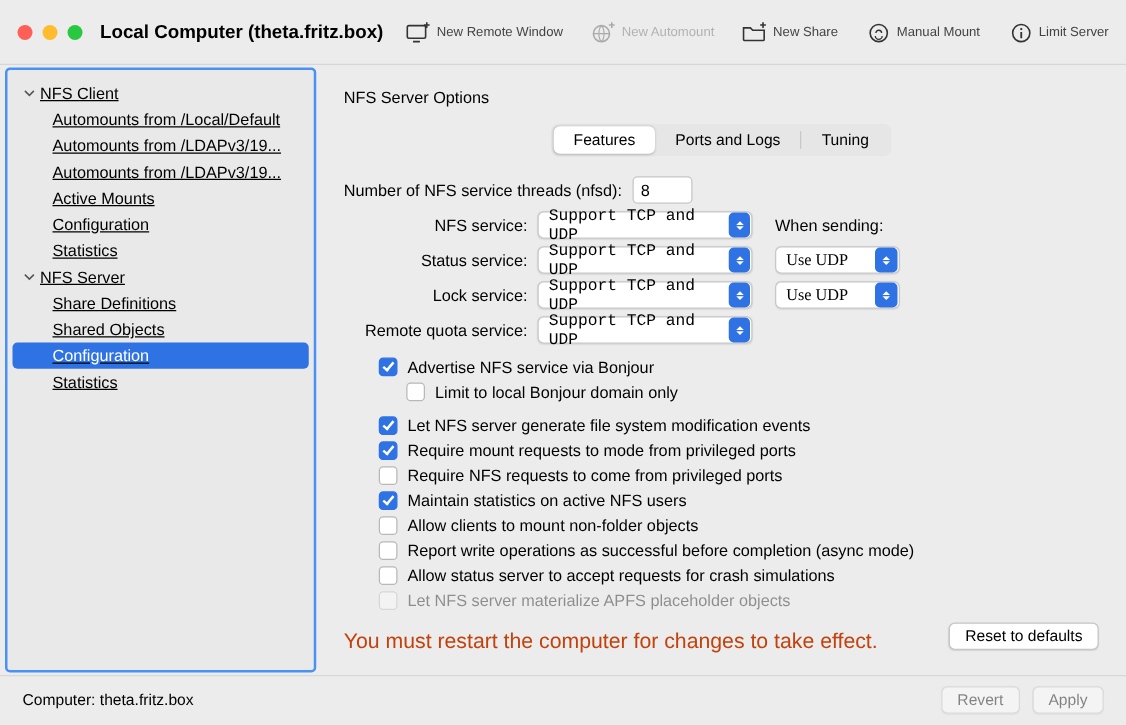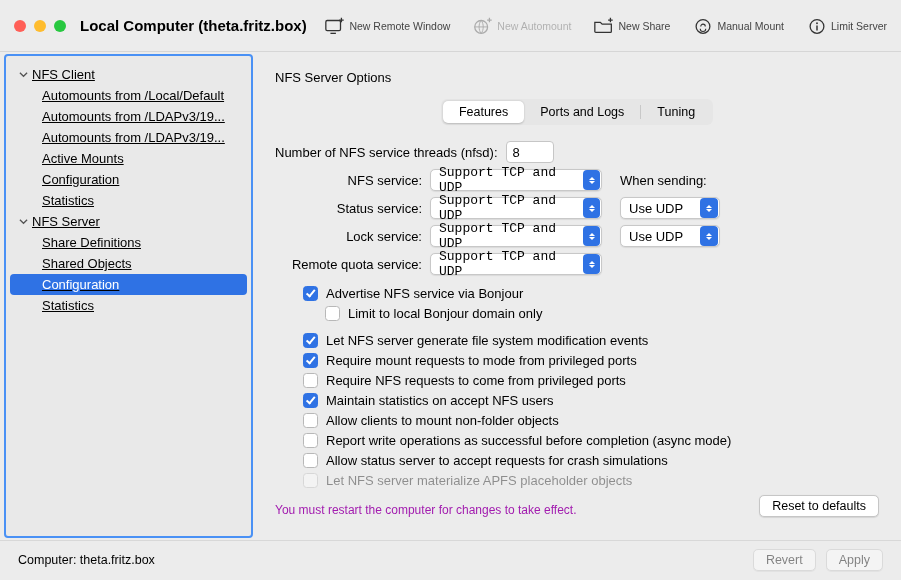--- a/index.html
+++ b/index.html
@@ -117,41 +117,41 @@
   background: #2f72e4;
   border-radius: 4px;
   margin: 1px;
   display: flex; flex-direction: column; align-items: center; justify-content: center;
   gap: 1px;
 }
 .arrow-up, .arrow-down { width: 0; height: 0; border-left: 3px solid transparent; border-right: 3px solid transparent; }
 .arrow-up { border-bottom: 3.5px solid #fff; }
 .arrow-down { border-top: 3.5px solid #fff; }
 .popup.wide { width: 172px; justify-content: space-between; font-family: Liberation Mono, monospace; }
-.popup.narrow { width: 100px; justify-content: space-between; }
+.popup.narrow { width: 100px; justify-content: space-between; font-family: Liberation Serif, serif; }
 .when-label { margin-left: 10px; font-size: 13px; }
 .check-row { display: flex; align-items: center; gap: 8px; padding: 1px 0 1px 28px; font-size: 13px; }
 .check-row.indent { padding-left: 50px; }
 .check-row.disabled { opacity: 0.4; }
 .chk {
   width: 15px; height: 15px;
   border: 0.5px solid #b8b8b8;
   border-radius: 3.5px;
   background: #fff;
   display: inline-flex; align-items: center; justify-content: center;
   flex-shrink: 0;
 }
 .chk.checked { background: #2f72e4; border-color: #2f72e4; }
 .chk.checked::after {
   content: ""; width: 3px; height: 7px;
   border: solid #fff; border-width: 0 2px 2px 0;
   transform: rotate(40deg) translate(-0.5px,-1px);
 }
 .check-group { margin-top: 10px; display: flex; flex-direction: column; gap: 3px; }
-.hint { font-size: 12px; color: #a21caf; margin-top: auto; padding-top: 8px;}
+.hint { font-size: 17px; color: #c2410c; margin-top: auto; padding-top: 8px;}
 .bottom-row { display: flex; align-items: center; padding-top: 6px; }
 .btn {
   height: 22px; padding: 0 12px;
   background: #fff; border: 0.5px solid #c6c6c6; border-radius: 5px;
   font-size: 12.5px; box-shadow: 0 0.5px 1px rgba(0,0,0,0.1);
   cursor: default; display: inline-flex; align-items: center;
 }
 .btn.disabled { opacity: 0.45; }
 .footer {
   height: 38px; display: flex; align-items: center;
@@ -348,21 +348,21 @@
       <div class="check-row">
           <span class="chk checked"></span>
           <span>Require mount requests to mode from privileged ports</span>
         </div>
       <div class="check-row">
           <span class="chk"></span>
           <span>Require NFS requests to come from privileged ports</span>
         </div>
       <div class="check-row">
           <span class="chk checked"></span>
-          <span>Maintain statistics on accept NFS users</span>
+          <span>Maintain statistics on active NFS users</span>
         </div>
       <div class="check-row">
           <span class="chk"></span>
           <span>Allow clients to mount non-folder objects</span>
         </div>
       <div class="check-row">
           <span class="chk"></span>
           <span>Report write operations as successful before completion (async mode)</span>
         </div>
       <div class="check-row">

